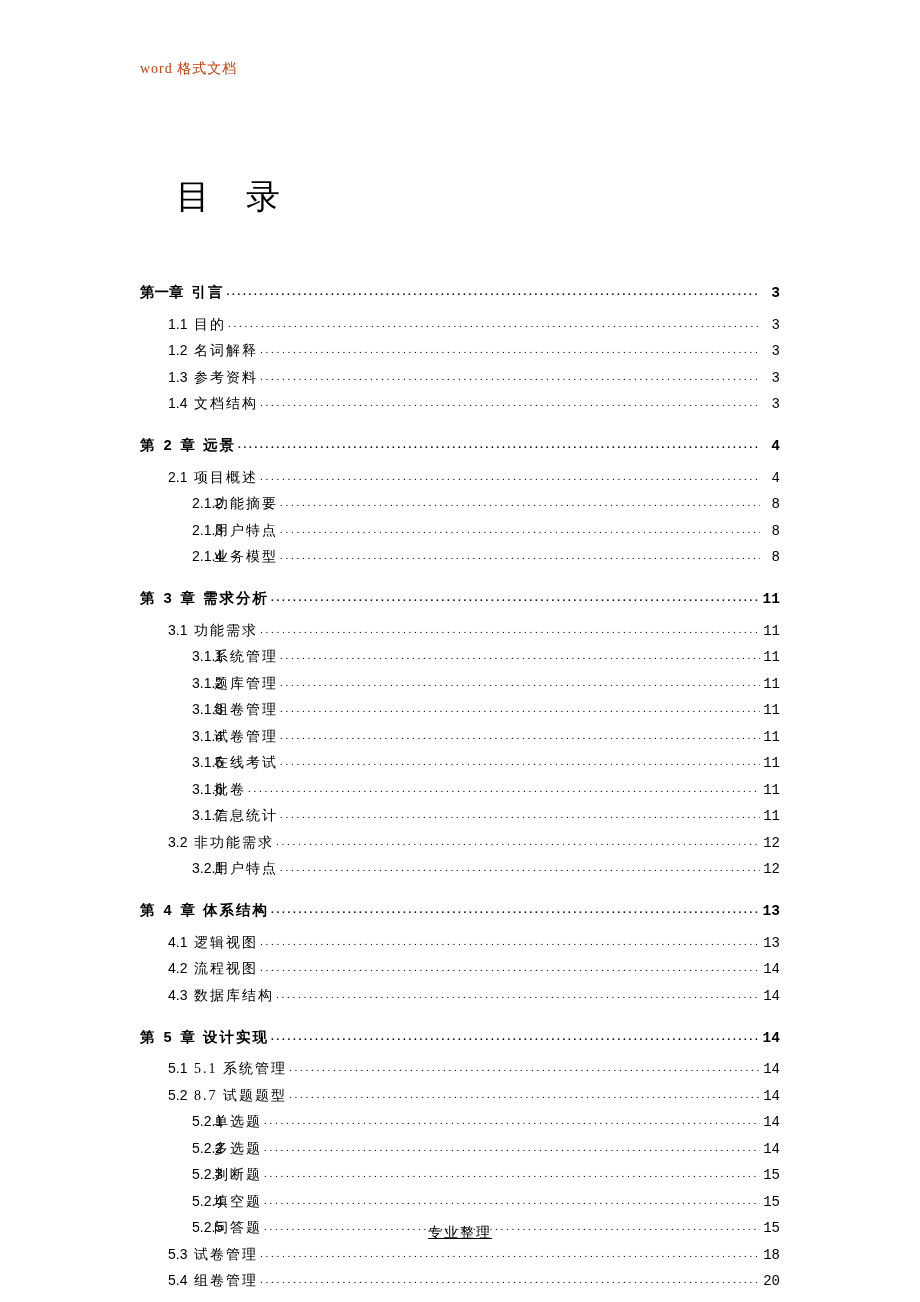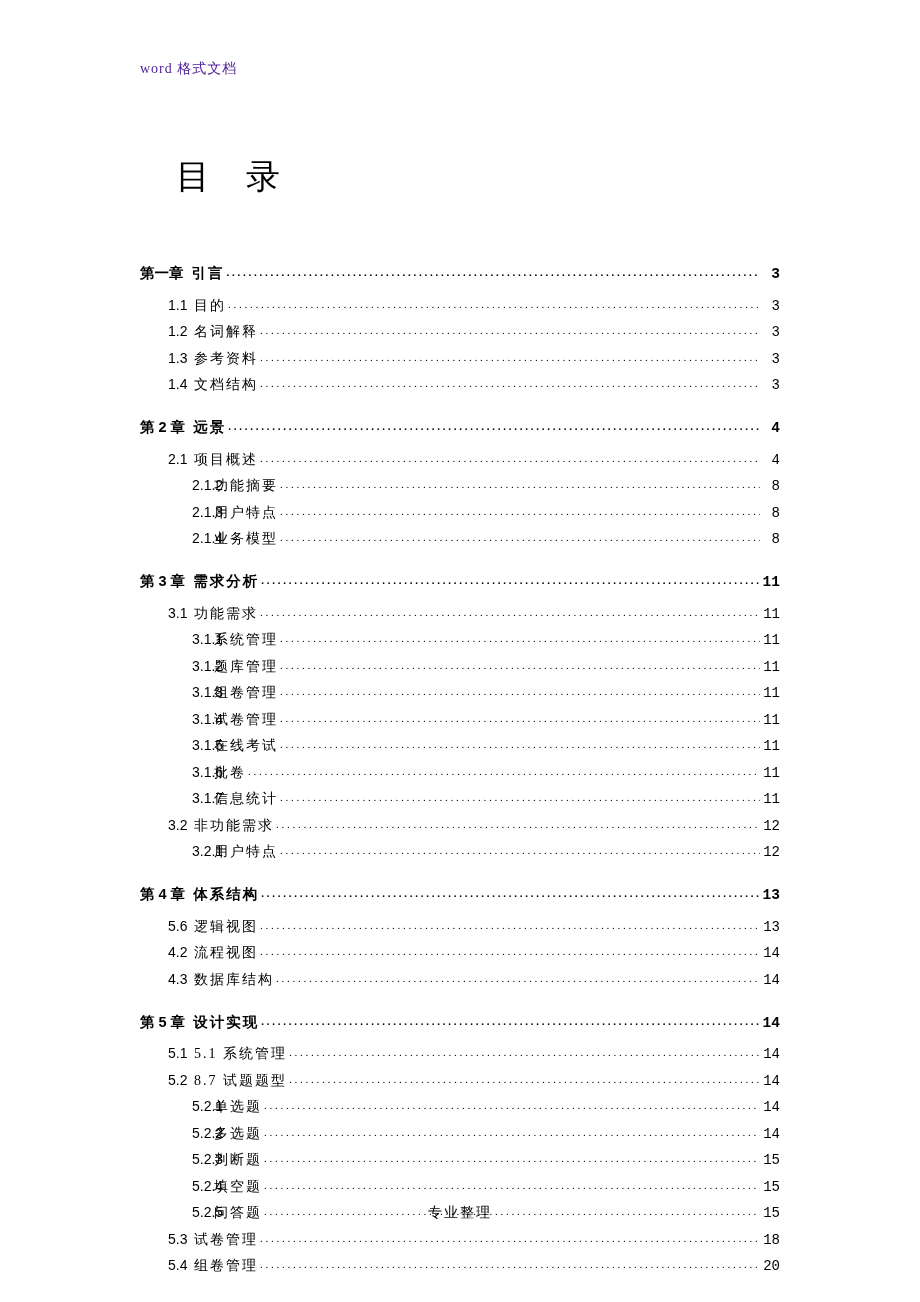--- a/index.html
+++ b/index.html
@@ -9,22 +9,22 @@
     height: 1302px;
     font-family: "SimSun", "宋体", serif;
     color: #000;
     position: relative;
   }
   .page {
     padding: 60px 140px 0 140px;
   }
   .header-note {
     font-size: 14px;
-    color: #4c1d95;
-    margin-bottom: 76px;
+    color: #c2410c;
+    margin-bottom: 96px;
     letter-spacing: 1px;
   }
   .title {
     font-size: 34px;
     font-weight: normal;
     letter-spacing: 36px;
     margin-bottom: 50px;
     padding-left: 36px;
   }
   .toc { font-size: 14px; line-height: 1; }
@@ -39,21 +39,21 @@
     font-size: 14.5px;
     margin-top: 12px;
     margin-bottom: 14px;
   }
   .toc-row.chapter:first-child { margin-top: 0; }
   .num {
     flex: 0 0 auto;
     font-family: Liberation Sans, sans-serif;
     letter-spacing: 0;
   }
-  .toc-row.chapter .num { font-family: Liberation Sans, sans-serif; margin-top: 16px; }
+  .toc-row.chapter .num { font-family: Liberation Mono, monospace; margin-top: 16px; }
   .num.l1 { width: 54px; padding-left: 28px; }
   .num.l2 { width: 74px; padding-left: 52px; }
   .label {
     flex: 0 0 auto;
     letter-spacing: 2px;
   }
   .toc-row.chapter .label { letter-spacing: 2px; }
   .dots {
     flex: 1 1 auto;
     overflow: hidden;
@@ -70,25 +70,26 @@
     color: #000;
   }
   .pg {
     flex: 0 0 auto;
     font-family: "Courier New", monospace;
     text-align: right;
     min-width: 18px;
   }
   .footer {
     position: absolute;
-    bottom: 80px;
+    bottom: 60px;
     left: 0; right: 0;
     text-align: center;
     font-size: 14px;
     letter-spacing: 2px;
+    text-decoration: underline;
   }
 </style>
 </head>
 <body>
 
 <div class="page">
   <div class="header-note">word 格式文档</div>
   <div class="title">目录</div>
   <div class="toc" id="toc">
       <div class="toc-row chapter">
@@ -217,21 +218,21 @@
         <span class="dots"></span>
         <span class="pg">12</span>
       </div>
       <div class="toc-row chapter">
         <span class="num " style="margin-right: 8px;">第 4 章</span>
         <span class="label">体系结构</span>
         <span class="dots"></span>
         <span class="pg">13</span>
       </div>
       <div class="toc-row">
-        <span class="num l1">5.6</span>
+        <span class="num l1">4.1</span>
         <span class="label">逻辑视图</span>
         <span class="dots"></span>
         <span class="pg">13</span>
       </div>
       <div class="toc-row">
         <span class="num l1">4.2</span>
         <span class="label">流程视图</span>
         <span class="dots"></span>
         <span class="pg">14</span>
       </div>

